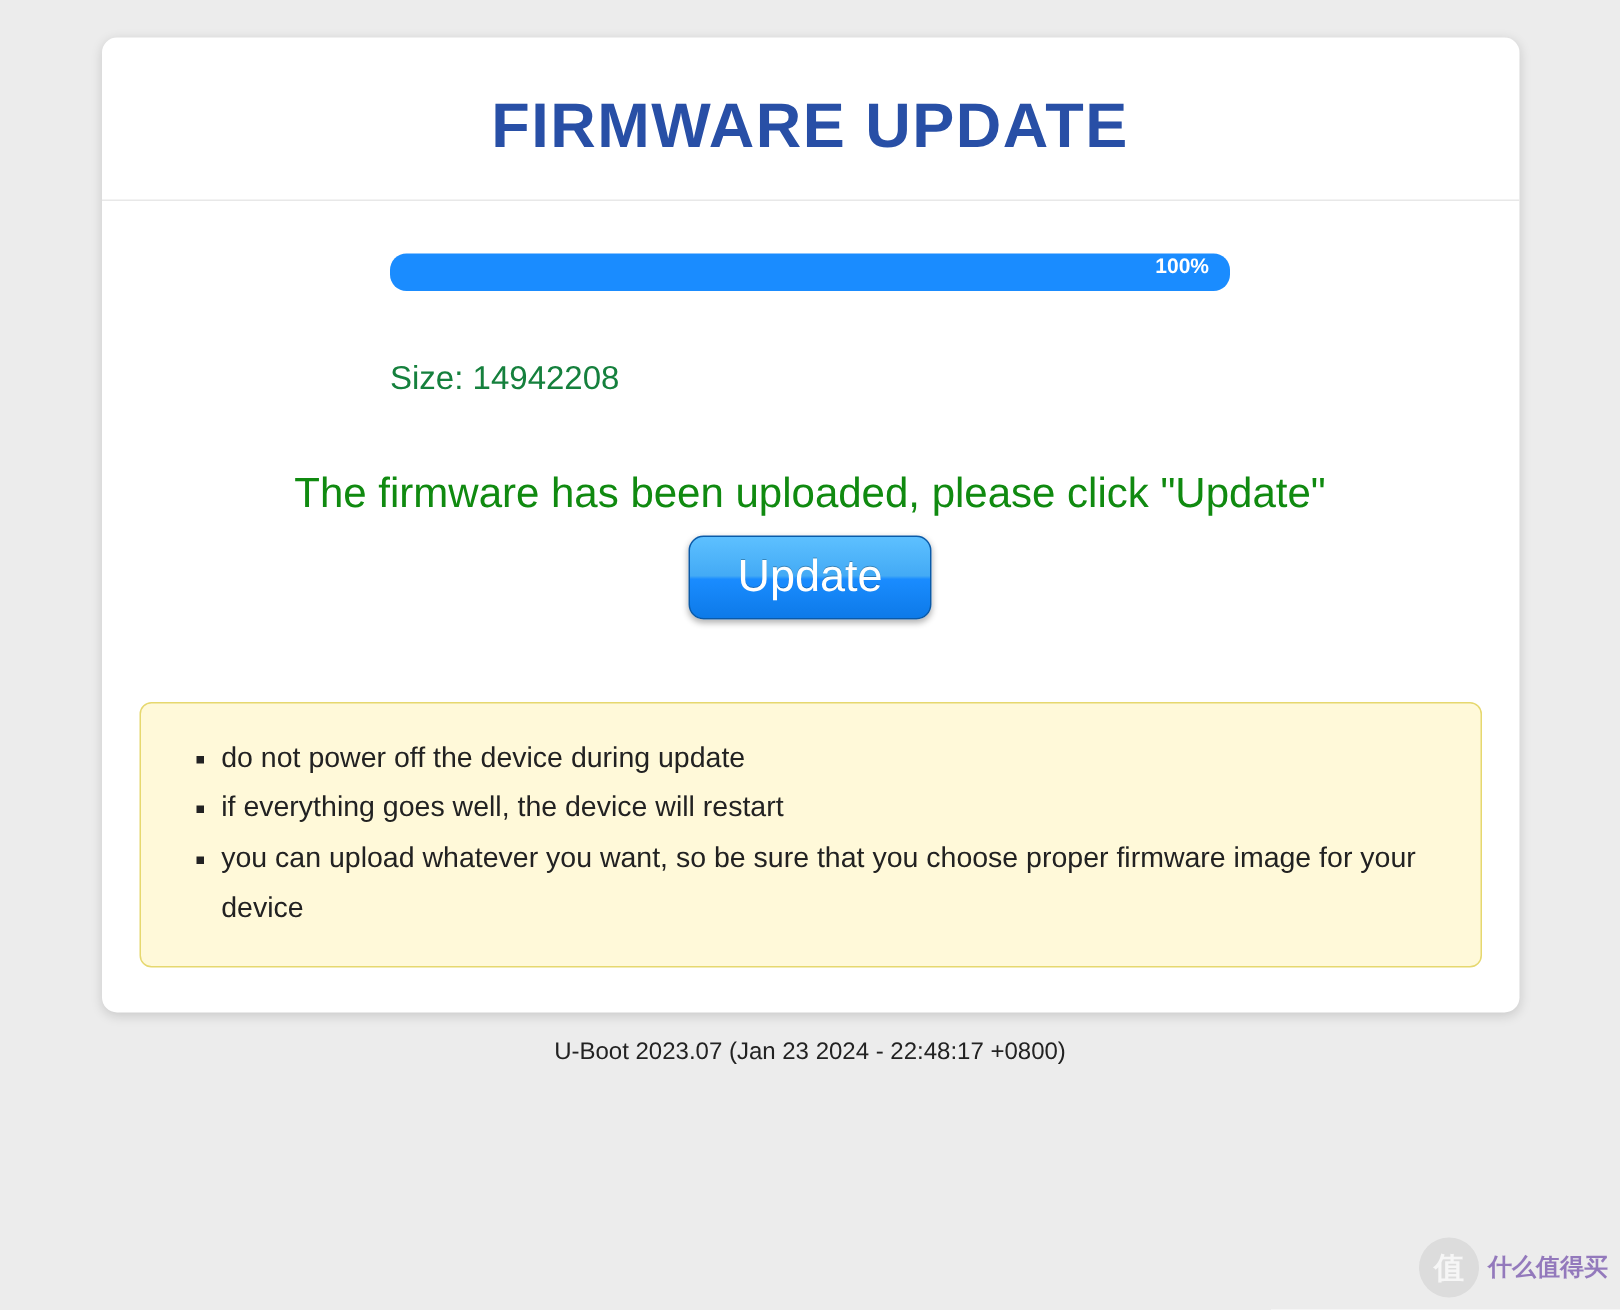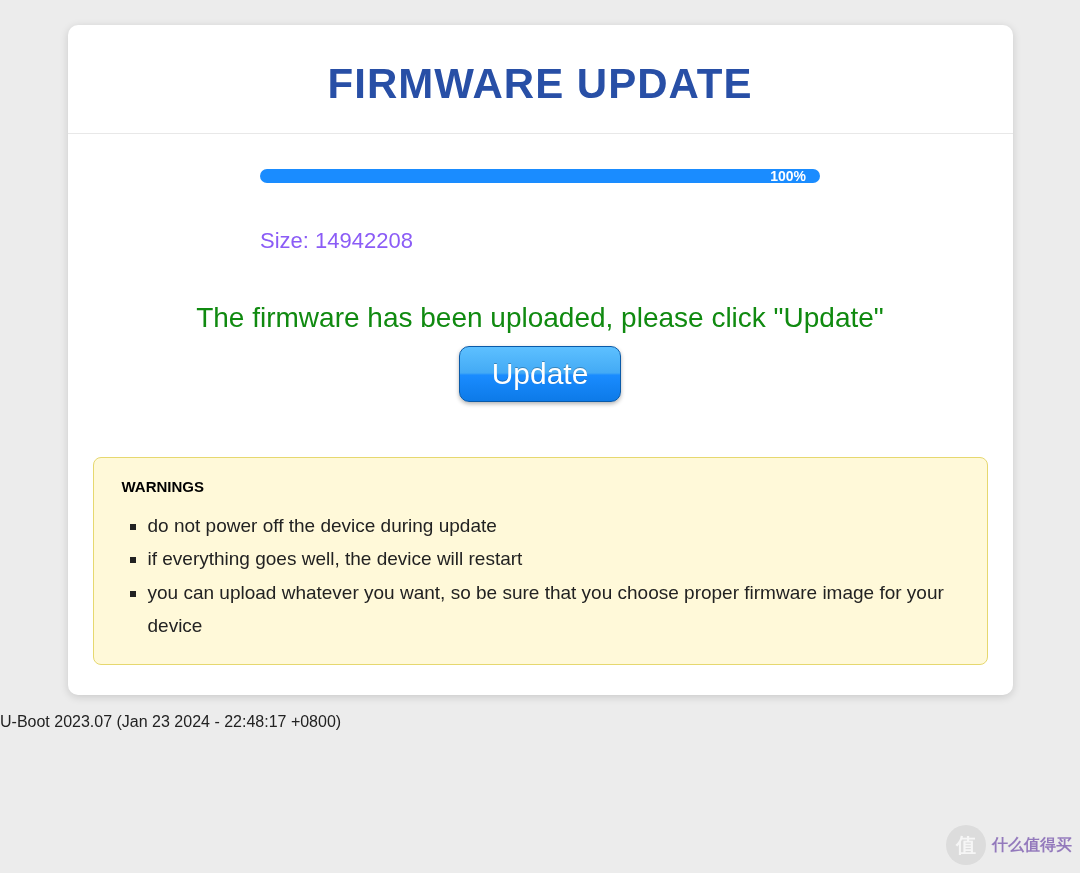--- a/index.html
+++ b/index.html
@@ -36,41 +36,41 @@
       border: none;
       border-top: 1px solid #e8e8e8;
       margin: 0 0 35px 0;
     }
     .progress-wrap {
       width: 560px;
       margin: 0 auto 45px auto;
     }
     .progress-bar {
       width: 100%;
-      height: 14px;
+      height: 25px;
       background-color: #1a8cff;
       border-radius: 11px;
       position: relative;
       display: flex;
-      align-items: center;
+      align-items: flex-start;
       justify-content: flex-end;
       padding-right: 14px;
     }
     .progress-text {
       color: #ffffff;
       font-size: 14px;
       font-weight: bold;
     }
     .info-block {
       width: 560px;
       margin: 0 auto;
     }
     .info-line {
       font-size: 22px;
-      color: #8b5cf6;
+      color: #15803d;
       margin-bottom: 48px;
     }
     .status-message {
       text-align: center;
       color: #108a10;
       font-size: 28px;
       margin-top: 22px;
       margin-bottom: 12px;
     }
     .update-button-wrap {
@@ -105,20 +105,21 @@
     .warnings-list {
       list-style-type: square;
       padding-left: 26px;
     }
     .warnings-list li {
       font-size: 19px;
       color: #222222;
       line-height: 1.75;
     }
     .footer {
+      text-align: center;
       font-size: 16px;
       color: #222222;
       margin-top: 18px;
     }
     .watermark {
       position: absolute;
       bottom: 8px;
       right: 8px;
       display: flex;
       align-items: center;
@@ -163,21 +164,20 @@
     </div>
   </div>
 
   <div class="status-message">The firmware has been uploaded, please click "Update"</div>
 
   <div class="update-button-wrap">
     <button class="update-button">Update</button>
   </div>
 
   <div class="warnings-box">
-    <div class="warnings-title">WARNINGS</div>
     <ul class="warnings-list">
       <li>do not power off the device during update</li>
       <li>if everything goes well, the device will restart</li>
       <li>you can upload whatever you want, so be sure that you choose proper firmware image for your device</li>
     </ul>
   </div>
 </div>
 
 <div class="footer">U-Boot 2023.07 (Jan 23 2024 - 22:48:17 +0800)</div>
 

